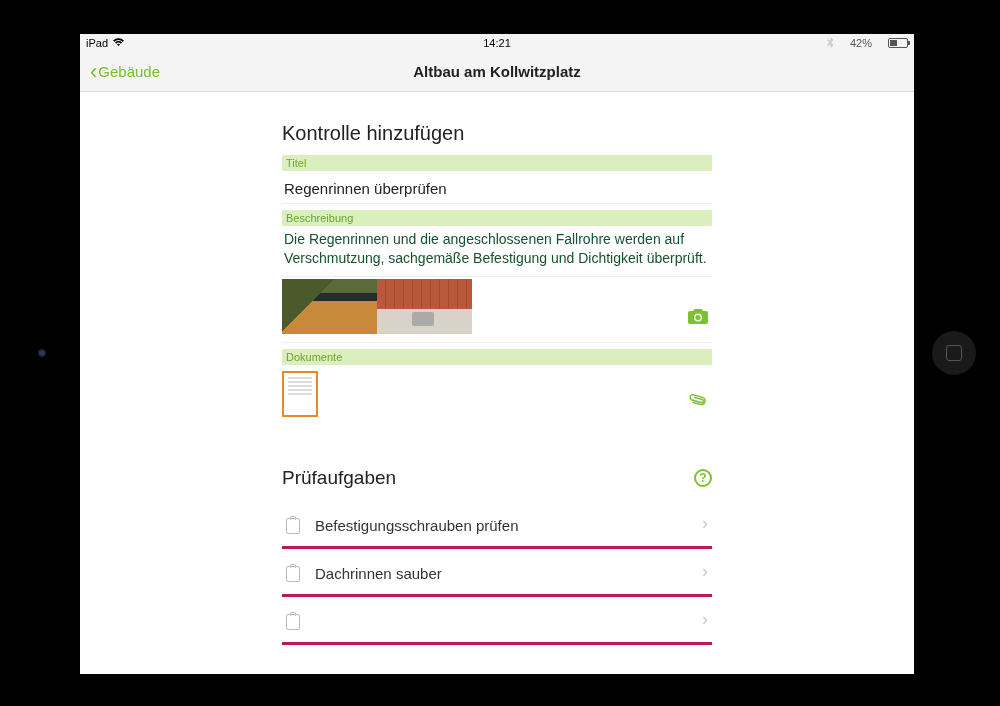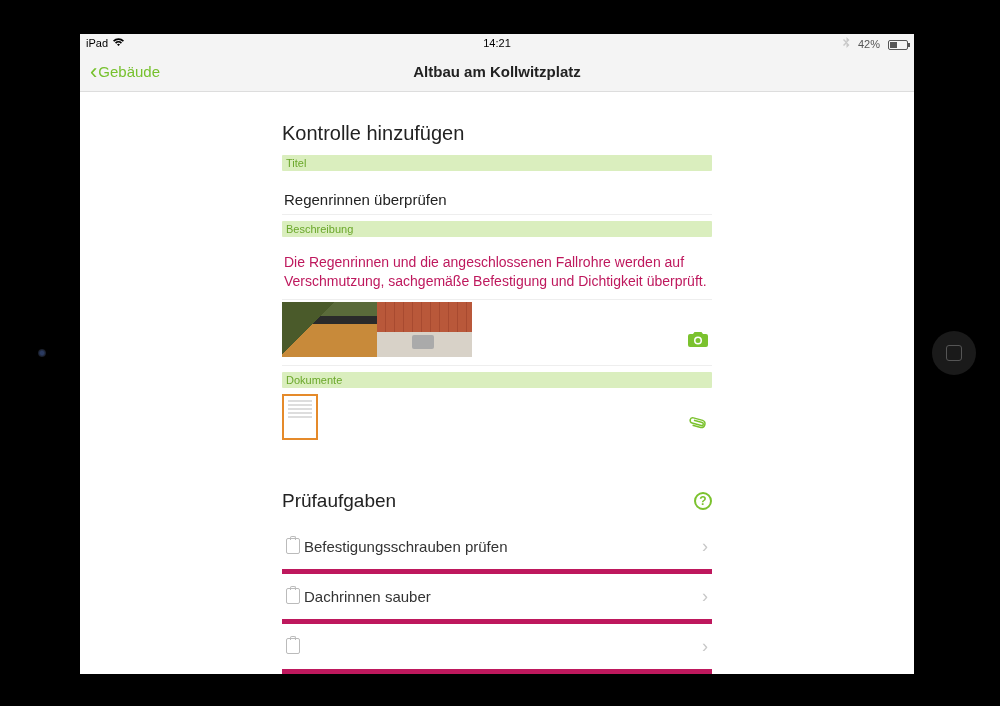--- a/index.html
+++ b/index.html
@@ -54,21 +54,21 @@
     color: #000;
     padding: 0 6px;
     position: relative;
   }
   .statusbar .left { display:flex; align-items:center; gap:4px; }
   .statusbar .center {
     position:absolute; left:0; right:0;
     text-align:center; pointer-events:none;
     font-size:11px;
   }
-  .statusbar .right { margin-left:auto; display:flex; align-items:flex-end; gap:8px; color:#555;}
+  .statusbar .right { margin-left:auto; display:flex; align-items:center; gap:16px; color:#555;}
   .wifi { font-size:11px; }
   .battery {
     width:20px; height:10px; border:1px solid #555; border-radius:2px; position:relative;
   }
   .battery::after {
     content:""; position:absolute; right:-3px; top:2px; width:2px; height:4px; background:#555;
   }
   .battery-fill { position:absolute; left:1px; top:1px; bottom:1px; width:40%; background:#555;}
   
   .navbar {
@@ -97,25 +97,25 @@
   .label {
     display:block;
     background:#daeebe;
     color:#6aa72a;
     font-size:11px;
     padding:2px 4px;
     border-radius:1px;
     margin-top:6px;
   }
   .value {
-    font-size:15px; color:#222; padding:20px 2px 6px;
+    font-size:15px; color:#222; padding:9px 2px 6px;
     border-bottom:1px solid #eee;
   }
   .desc {
-    font-size:14px; color:#be185d; line-height:1.35; padding:16px 2px 8px;
+    font-size:14px; color:#14532d; line-height:1.35; padding:4px 2px 8px;
     border-bottom:1px solid #eee;
   }
   .imgrow {
     display:flex; gap:0; align-items:flex-start; padding:2px 0 8px;
     border-bottom:1px solid #eee; position:relative;
   }
   .thumb { width:95px; height:55px; background:#ccc; }
   .thumb.t1 {
     background:
       linear-gradient(135deg,#4a5a2a 0 35%, transparent 35%),
@@ -137,22 +137,22 @@
   .cam-ic { position:absolute; right:4px; bottom:14px; color:#7bc22e;}
   .docrow { display:flex; align-items:center; padding:6px 0 10px; position:relative;}
   .doc {
     width:36px; height:46px; border:2px solid #e58a2a; background:#fff;
     display:flex; flex-direction:column; padding:4px; gap:2px;
   }
   .doc div { height:2px; background:#ddd; }
   .clip-ic { position:absolute; right:4px; bottom:14px; color:#7bc22e; transform:rotate(-30deg) scaleX(-1); font-size:18px;}
   .tasklist { margin-top:12px; }
   .task {
-    display:flex; align-items:center; gap:4px;
-    padding:12px 4px; border-bottom:5px solid #be185d;
+    display:flex; align-items:flex-end; gap:15px;
+    padding:12px 4px; border-bottom:3px solid #be185d;
     font-size:15px; color:#333; cursor:pointer;
   }
   .task.add { color:#888; }
   .task .ti { width:14px; height:16px; border:1.5px solid #bbb; border-radius:2px; position:relative; flex-shrink:0;}
   .task .ti::before { content:""; position:absolute; top:-3px; left:3px; right:3px; height:3px; border:1.5px solid #bbb; border-bottom:none; border-radius:2px 2px 0 0;}
   .chev-r { margin-left:auto; color:#c8c8c8; font-size:18px;}
 </style>
 </head>
 <body>
 

